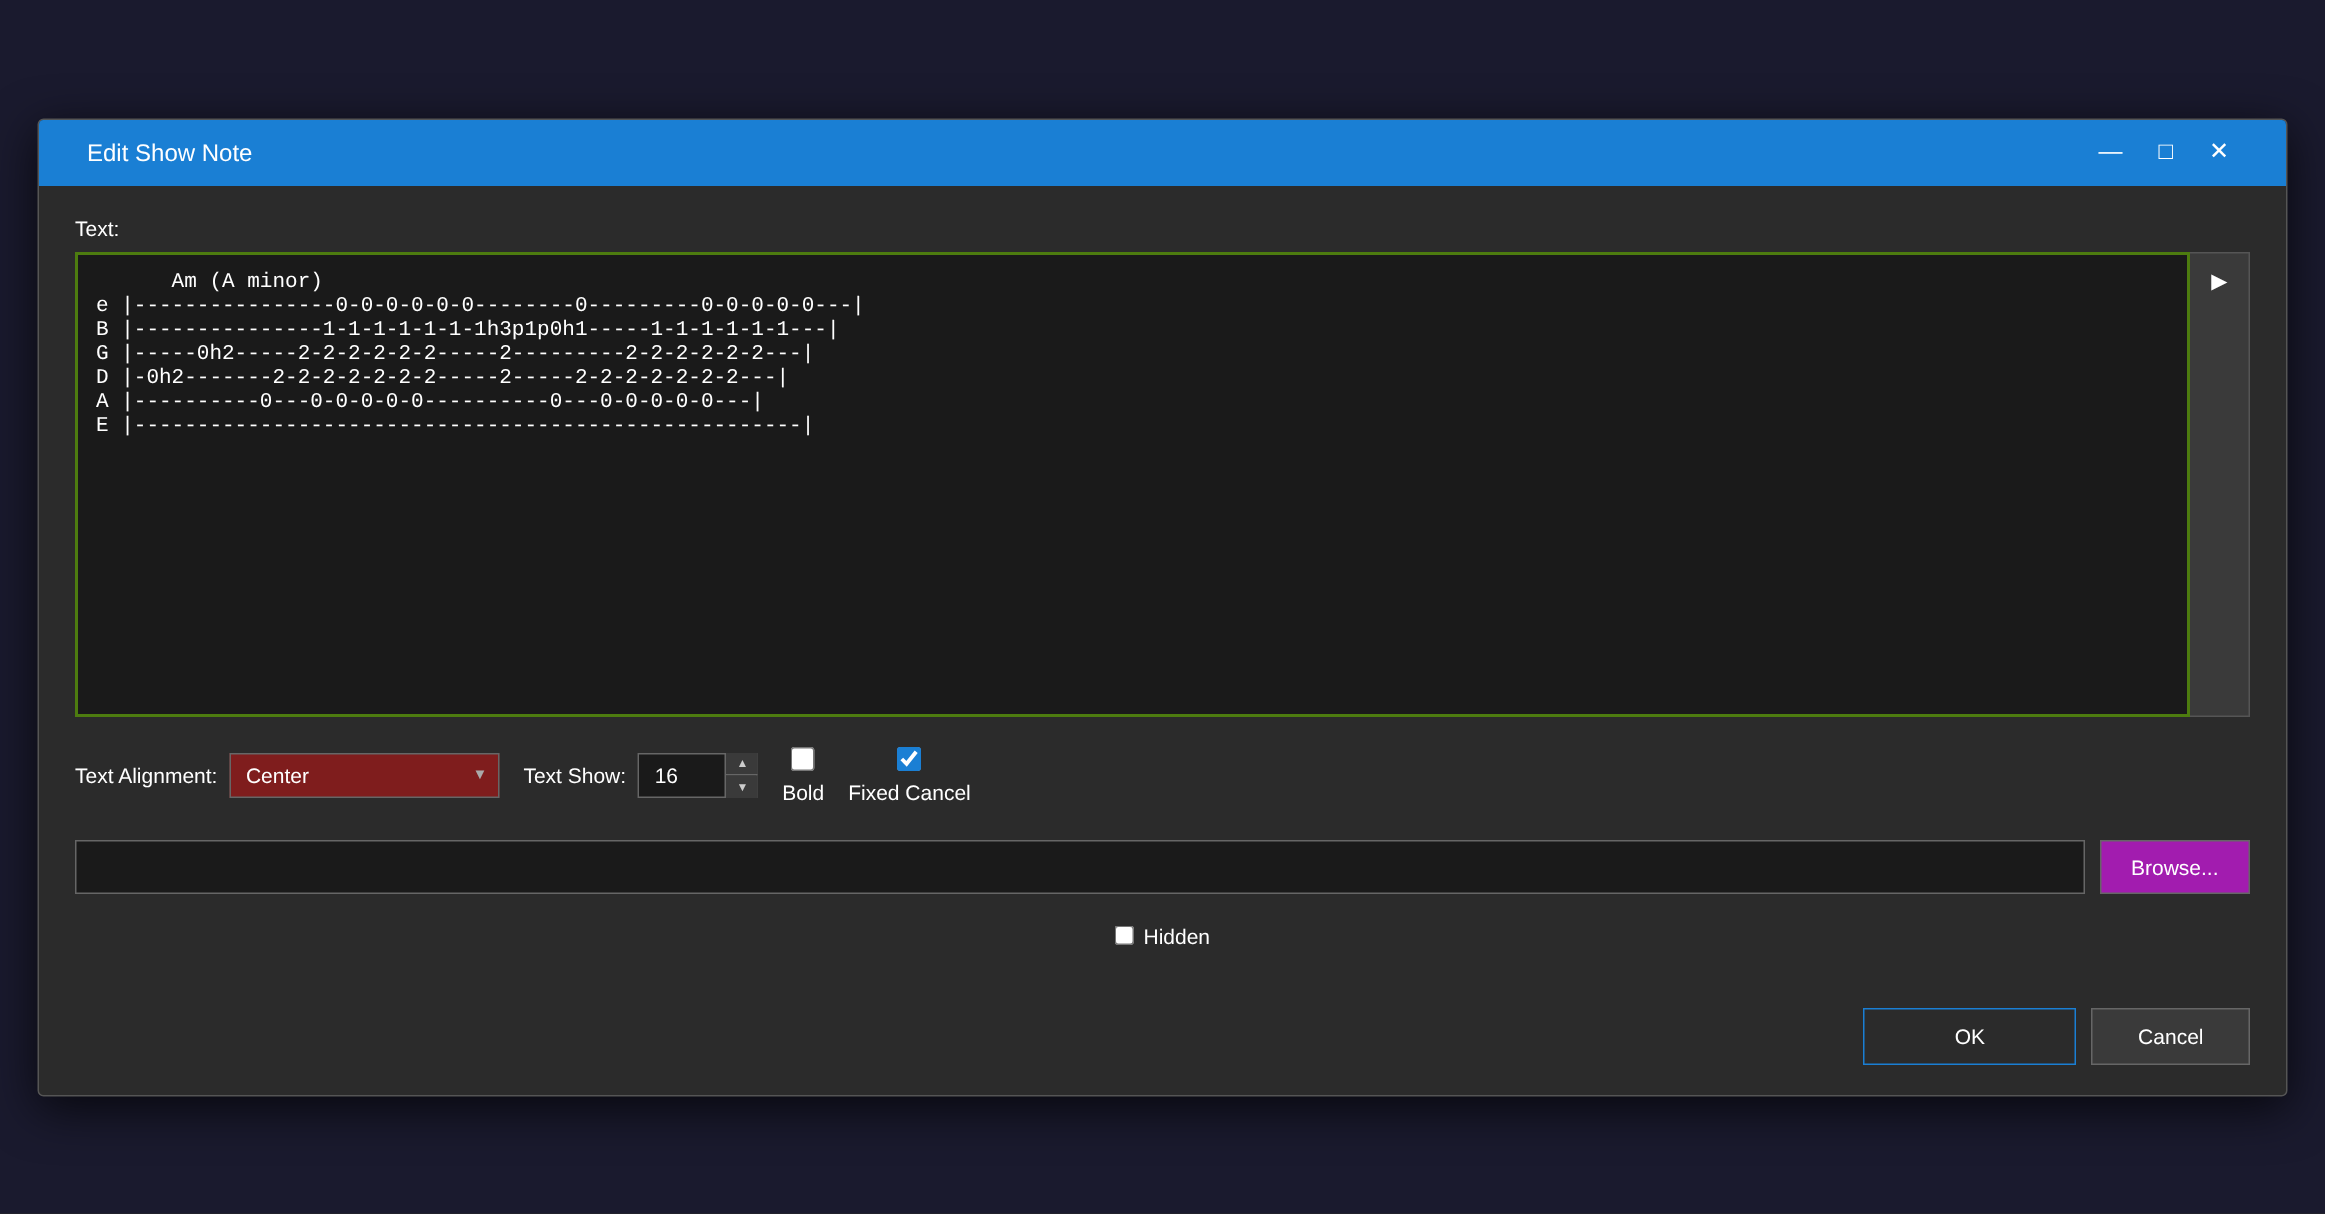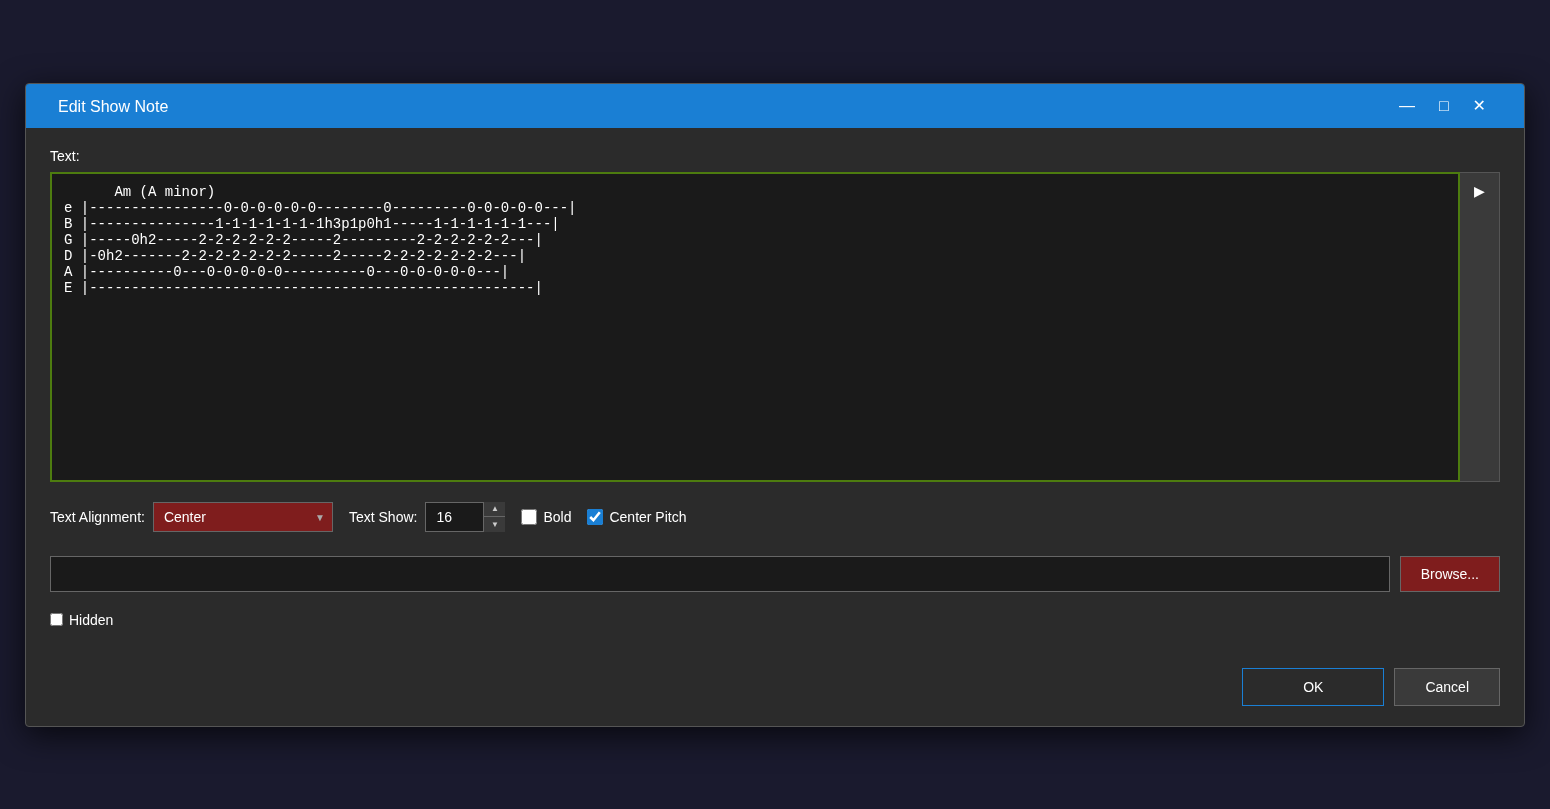--- a/index.html
+++ b/index.html
@@ -190,20 +190,21 @@
     }
 
     .spinner-btn:first-child {
       border-bottom: 1px solid #666;
     }
 
     .checkbox-group {
       display: flex;
       align-items: center;
       gap: 6px;
+      flex-direction: column;
     }
 
     .checkbox-group input[type="checkbox"] {
       width: 16px;
       height: 16px;
       cursor: pointer;
       accent-color: #1a7fd4;
     }
 
     .checkbox-label {
@@ -228,35 +229,36 @@
       background: #1a1a1a;
       border: 1px solid #666;
       color: #ffffff;
       font-size: 14px;
       padding: 8px 10px;
       outline: none;
       height: 36px;
     }
 
     .browse-btn {
-      background: #7f1d1d;
+      background: #a21caf;
       border: 1px solid #666;
       color: #ffffff;
       font-size: 14px;
       padding: 8px 20px;
       cursor: pointer;
       white-space: nowrap;
       height: 36px;
     }
 
     .hidden-section {
       display: flex;
       align-items: center;
       gap: 6px;
       margin-bottom: 30px;
+      justify-content: center;
     }
 
     .bottom-buttons {
       display: flex;
       justify-content: flex-end;
       gap: 10px;
       padding-top: 10px;
     }
 
     .ok-btn {
@@ -332,21 +334,21 @@
         </div>
       </div>
 
       <div class="checkbox-group">
         <input type="checkbox" id="bold-cb" style="">
         <label class="checkbox-label" for="bold-cb">Bold</label>
       </div>
 
       <div class="checkbox-group">
         <input type="checkbox" id="fp-cb" checked="" style="">
-        <label class="checkbox-label" for="fp-cb">Center Pitch</label>
+        <label class="checkbox-label" for="fp-cb">Fixed Cancel</label>
       </div>
 
     </div>
 
     <div class="bg-image-section">
       <div class="bg-image-row">
         <input class="bg-image-input" type="text" value="" style="">
         <button class="browse-btn">Browse...</button>
       </div>
     </div>

